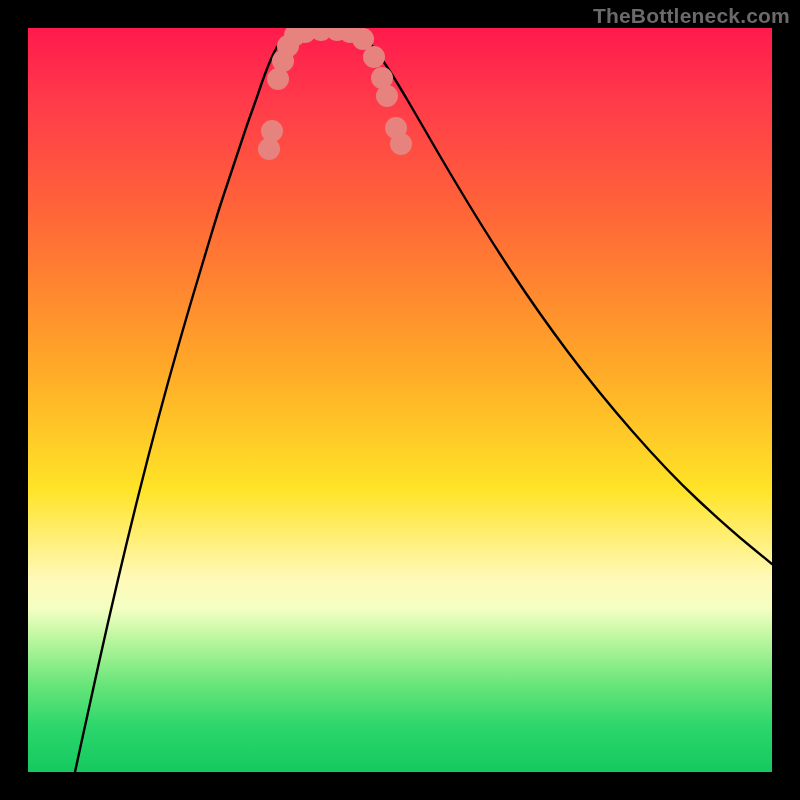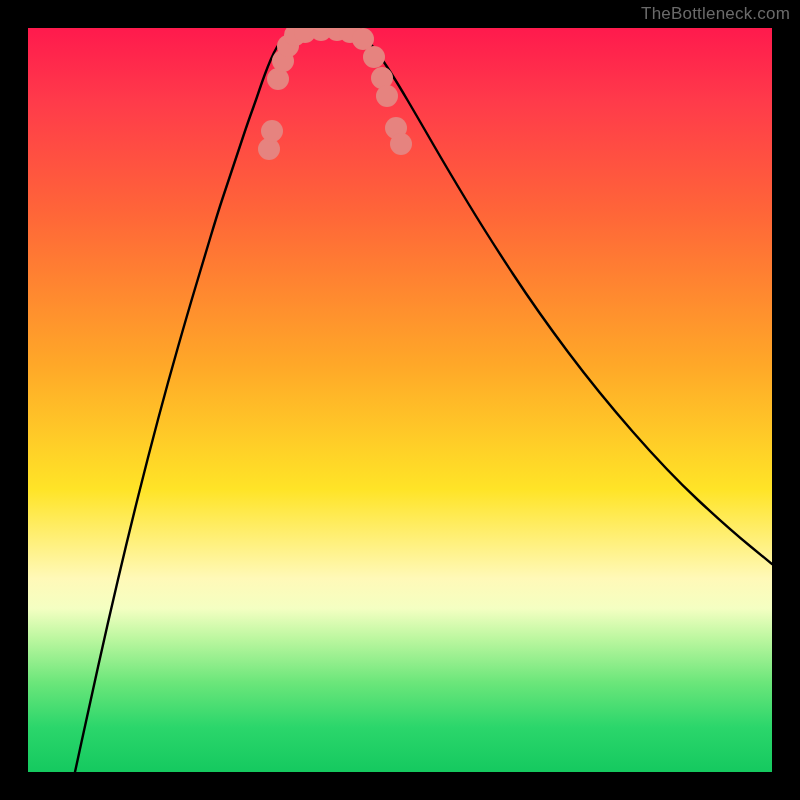--- a/index.html
+++ b/index.html
@@ -35,24 +35,24 @@
       #bdf7a0 82%,
       #6be67a 88%,
       #2bd66b 94%,
       #15c95f 100%);
   }
   .watermark {
     position: absolute;
     top: 4px;
     right: 10px;
     font-family: Arial, Helvetica, sans-serif;
-    font-size: 17px;
+    font-size: 21px;
     color: #6a6a6a;
     letter-spacing: 0.2px;
-    font-weight: 400;
+    font-weight: 700;
   }
   svg.curve {
     position: absolute;
     left: 0;
     top: 0;
     width: 744px;
     height: 744px;
   }
   .marker {
     fill: #e6837f;

